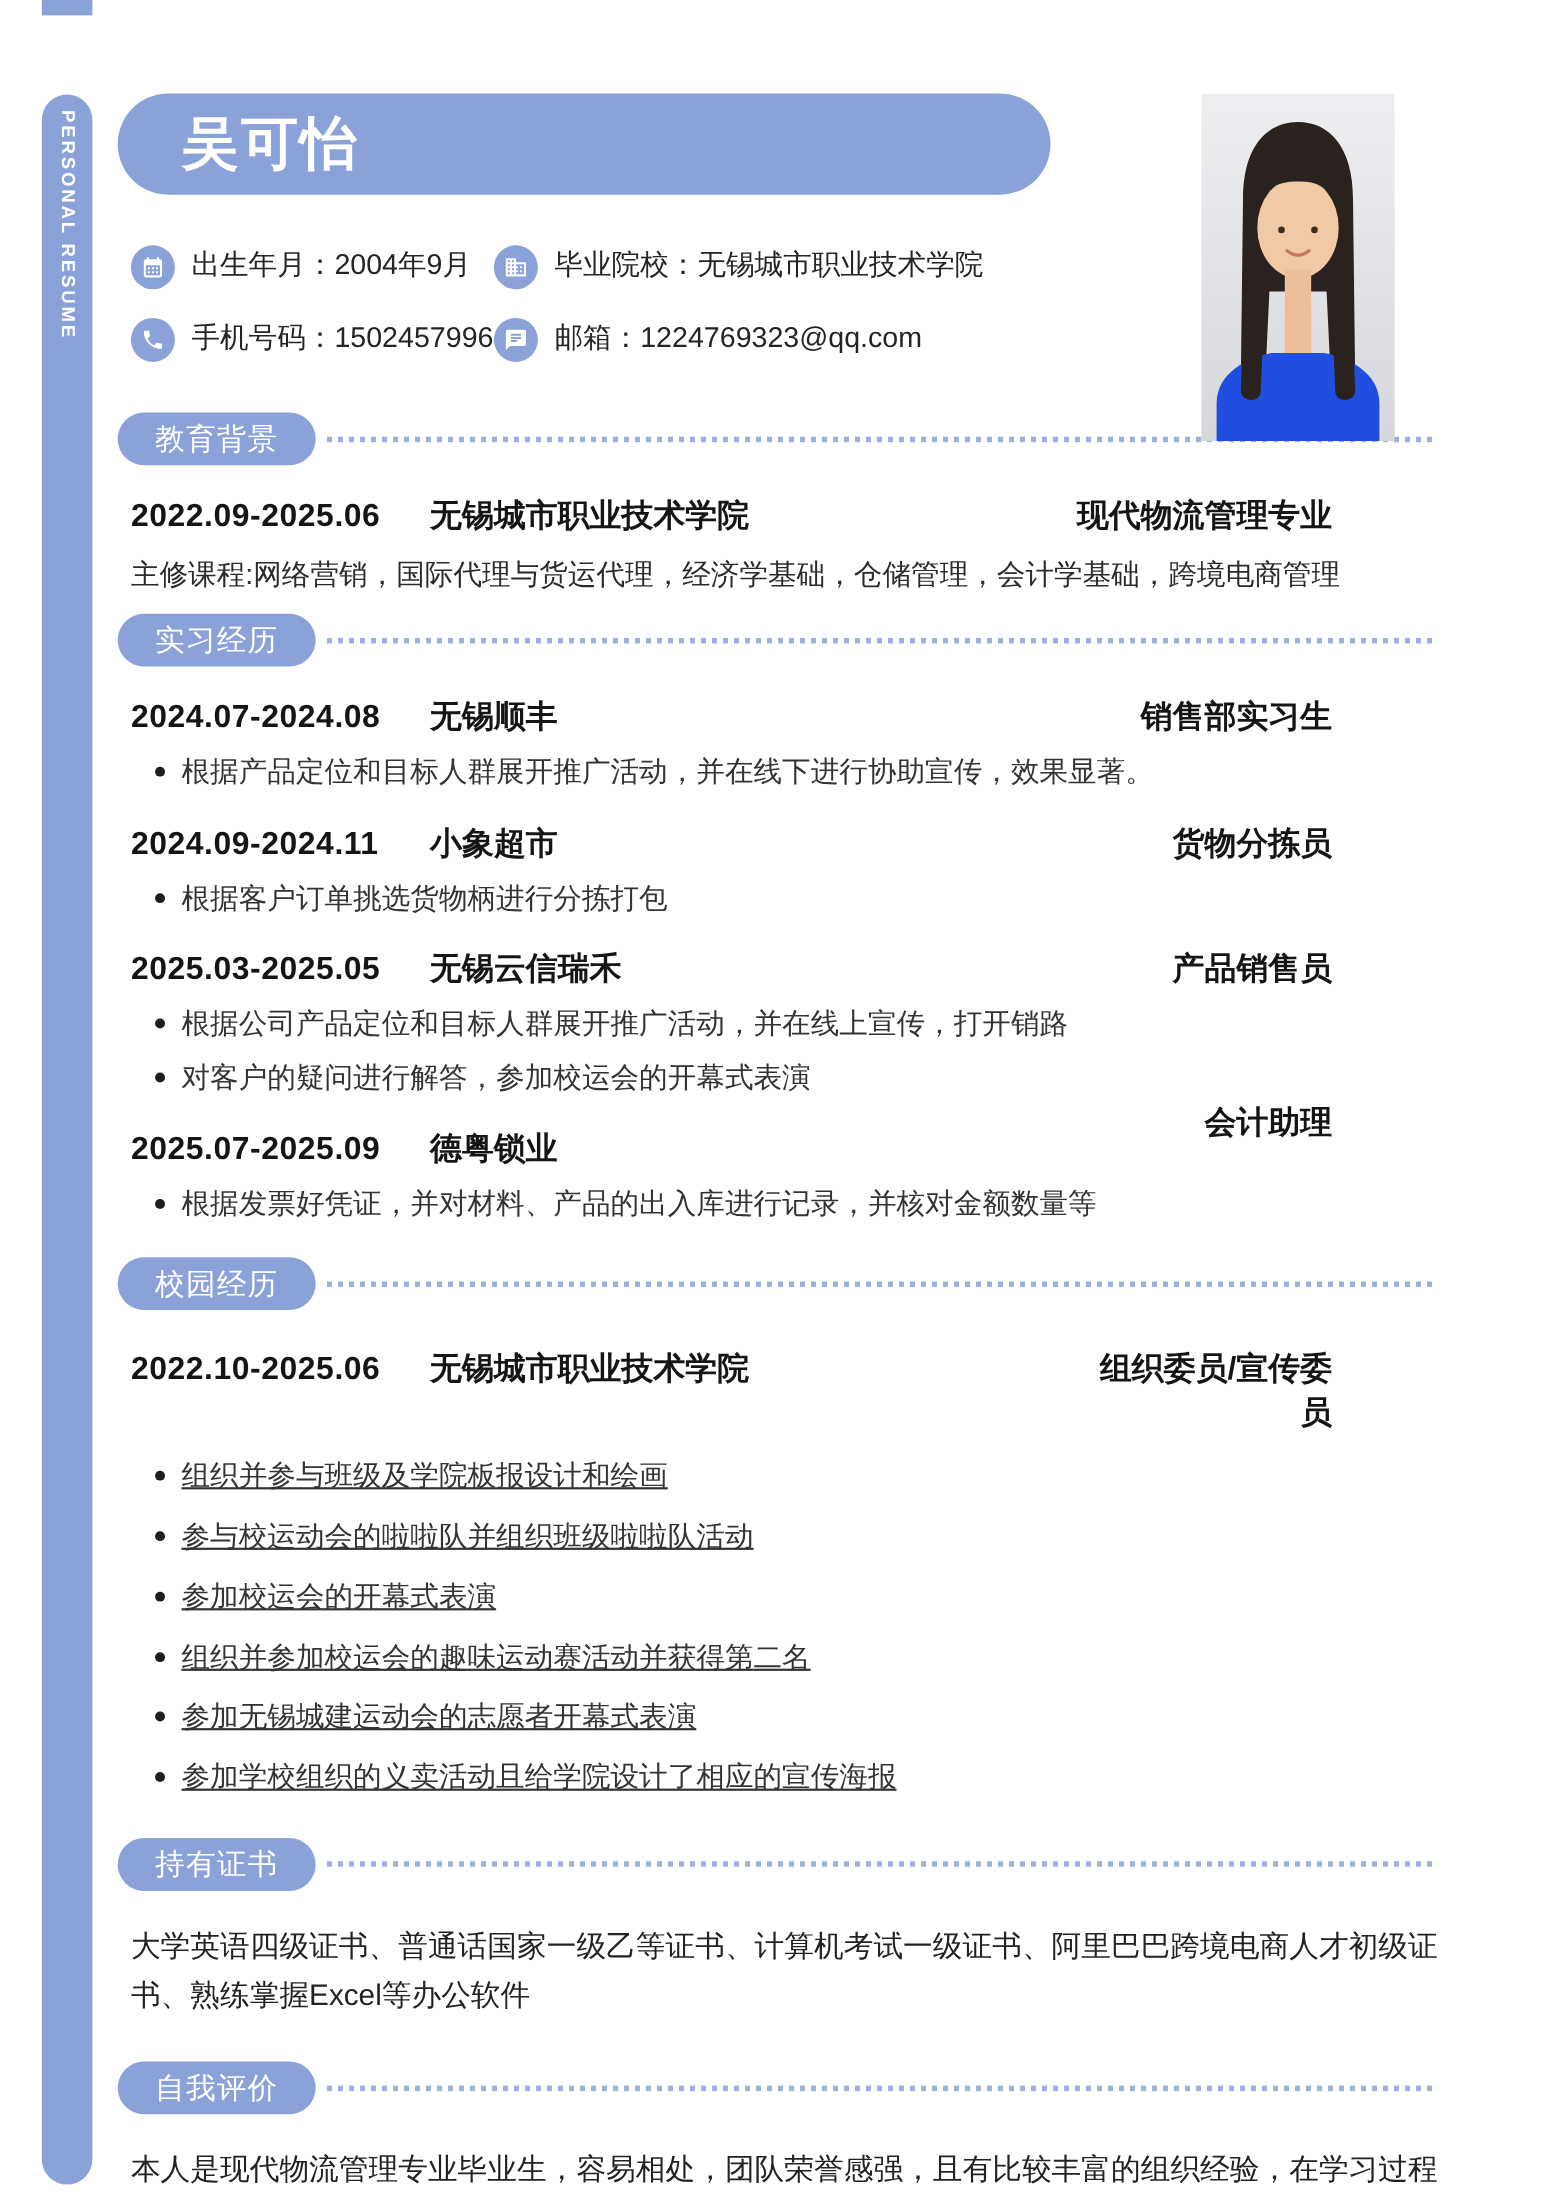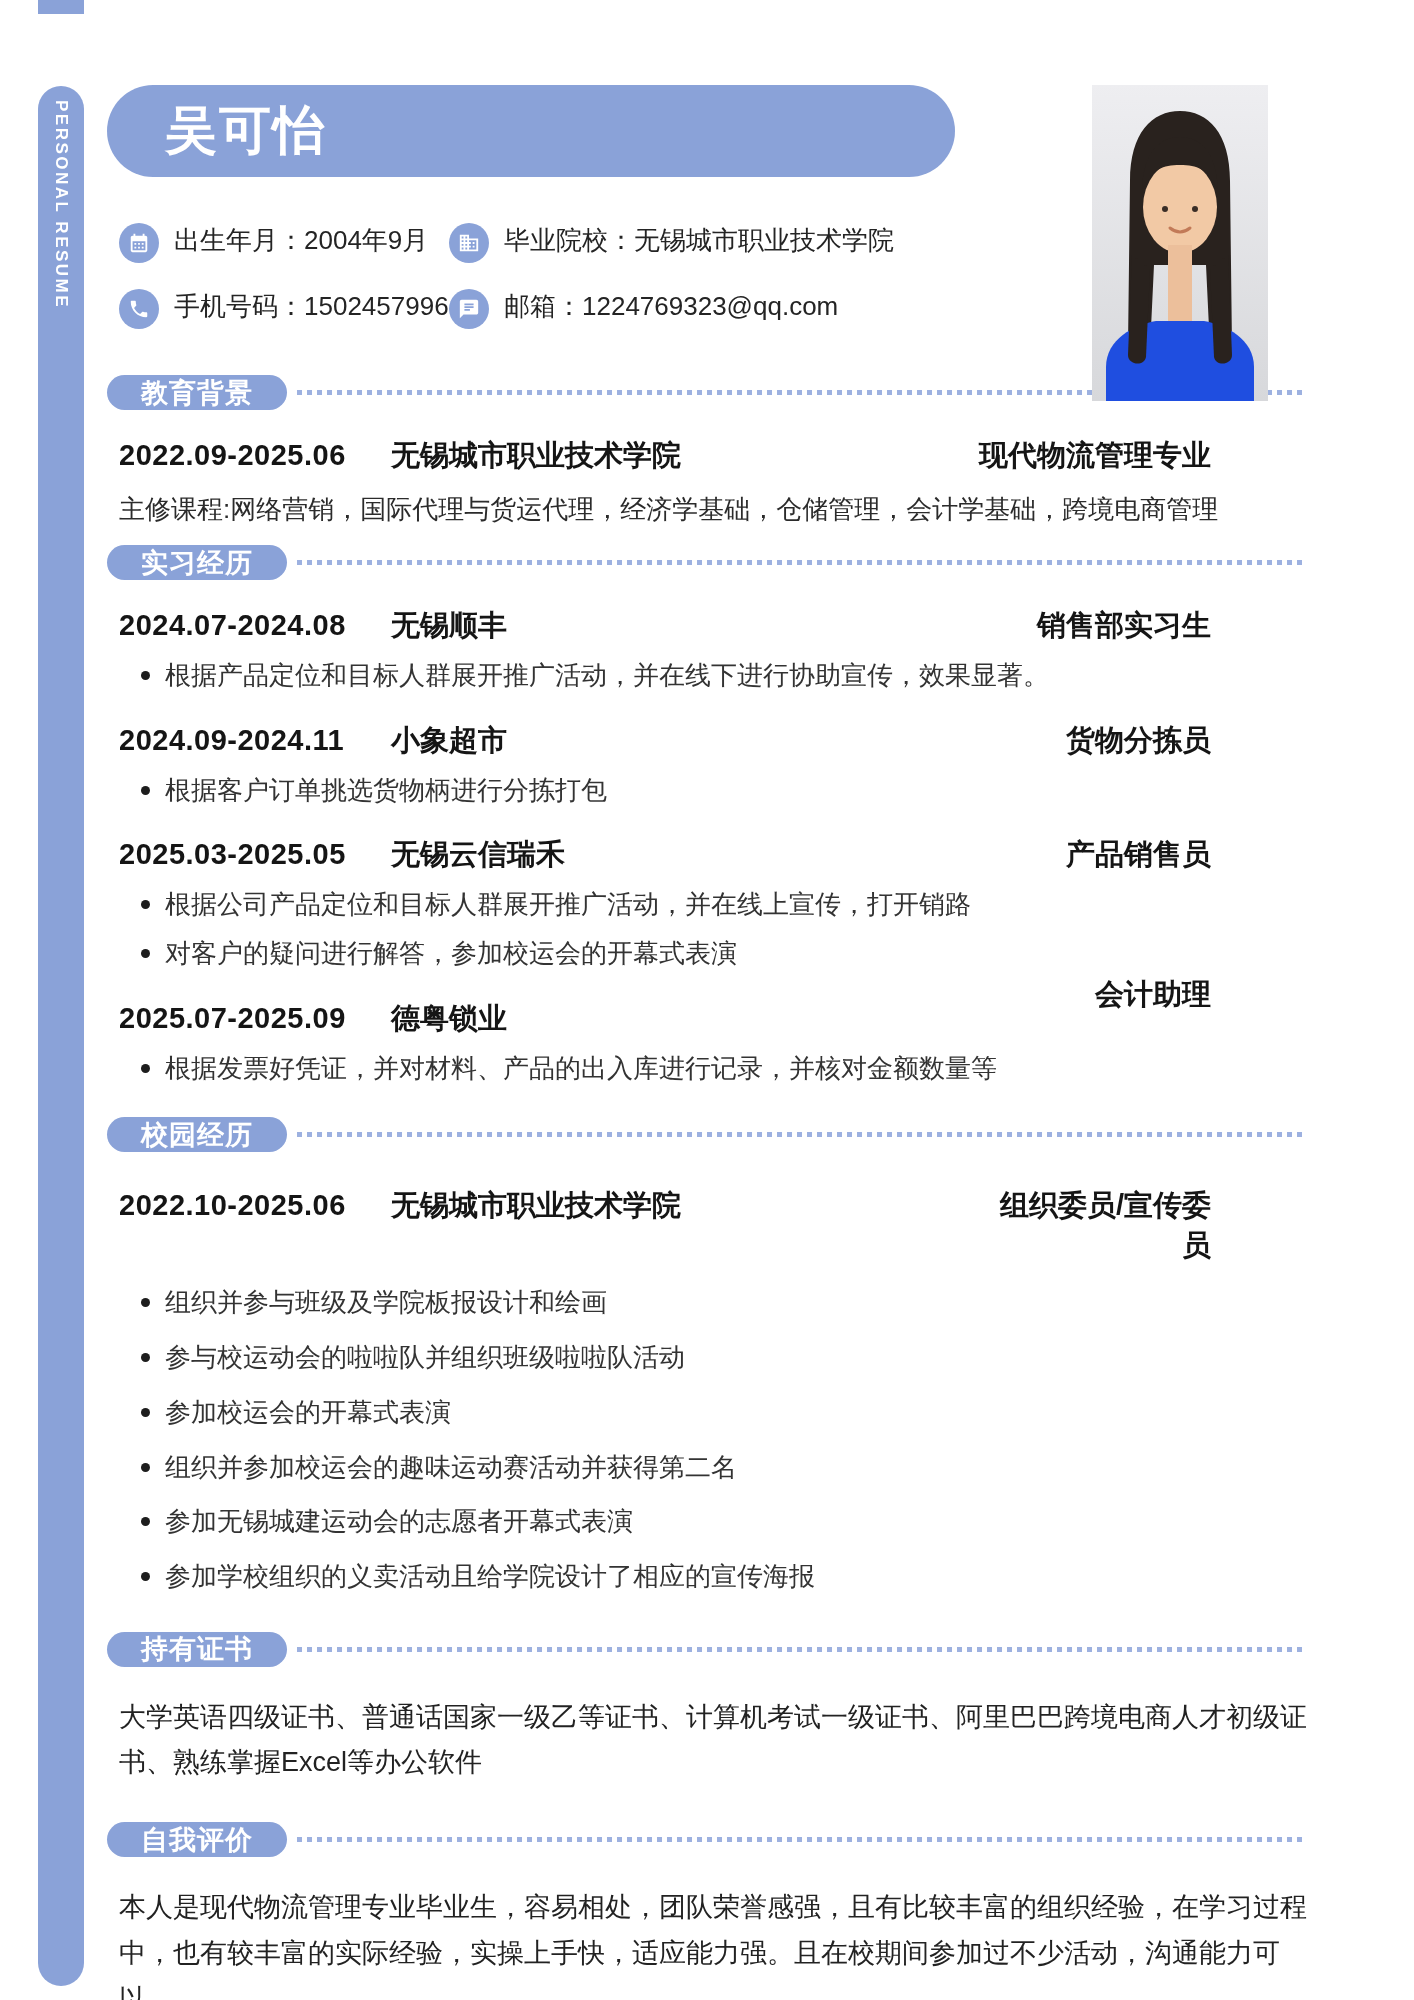--- a/index.html
+++ b/index.html
@@ -35,22 +35,22 @@
   }
   .contact { display:flex; align-items:flex-start; gap:15px; font-size:26px; color:#242424; }
   .icon-circle {
     width:40px; height:40px; border-radius:50%; background:#8aa2d8; flex:none;
     display:flex; align-items:center; justify-content:center;
   }
   .icon-circle svg { width:22px; height:22px; fill:#fff; }
   
   .section-header { display:flex; align-items:center; }
   .section-pill {
-    min-width:180px; height:35px; background:#8aa2d8; border-radius:24px;
-    color:#fff; font-size:27px; font-weight:700; letter-spacing:1px;
+    min-width:180px; height:48px; background:#8aa2d8; border-radius:24px;
+    color:#fff; font-size:27px; font-weight:400; letter-spacing:1px;
     display:flex; align-items:center; justify-content:center; padding:0 22px;
     box-sizing:border-box; flex:none;
   }
   .dotline {
     flex:1; height:5px; margin-left:10px;
     background-image:repeating-linear-gradient(90deg,#9db1e0 0 5px,transparent 5px 10px);
   }
   .mt-edu { margin-top:46px; }
   .mt-int { margin-top:18px; }
   .mt-cam { margin-top:30px; }
@@ -71,21 +71,21 @@
   ul.bullets { list-style:none; margin:8px 0 0 12px; padding:0; }
   ul.bullets li {
     position:relative; padding-left:46px; font-size:26px; color:#333;
     margin-top:11px; line-height:1.45;
   }
   ul.bullets li::before {
     content:""; position:absolute; left:22px; top:14px; width:9px; height:9px;
     border-radius:50%; background:#1d1d1d;
   }
   ul.bullets.loose { margin-top:18px; }
-  ul.bullets.loose li { margin-top:17px; }
+  ul.bullets.loose li { margin-top:17px;text-decoration:underline; }
   
   .para { margin:28px 0 0 12px; font-size:27px; line-height:1.7; color:#222; width:1188px; }
 </style>
 </head>
 <body>
 
 <div class="page">
 
   <div class="ribbon-cap"></div>
   <div class="ribbon">

